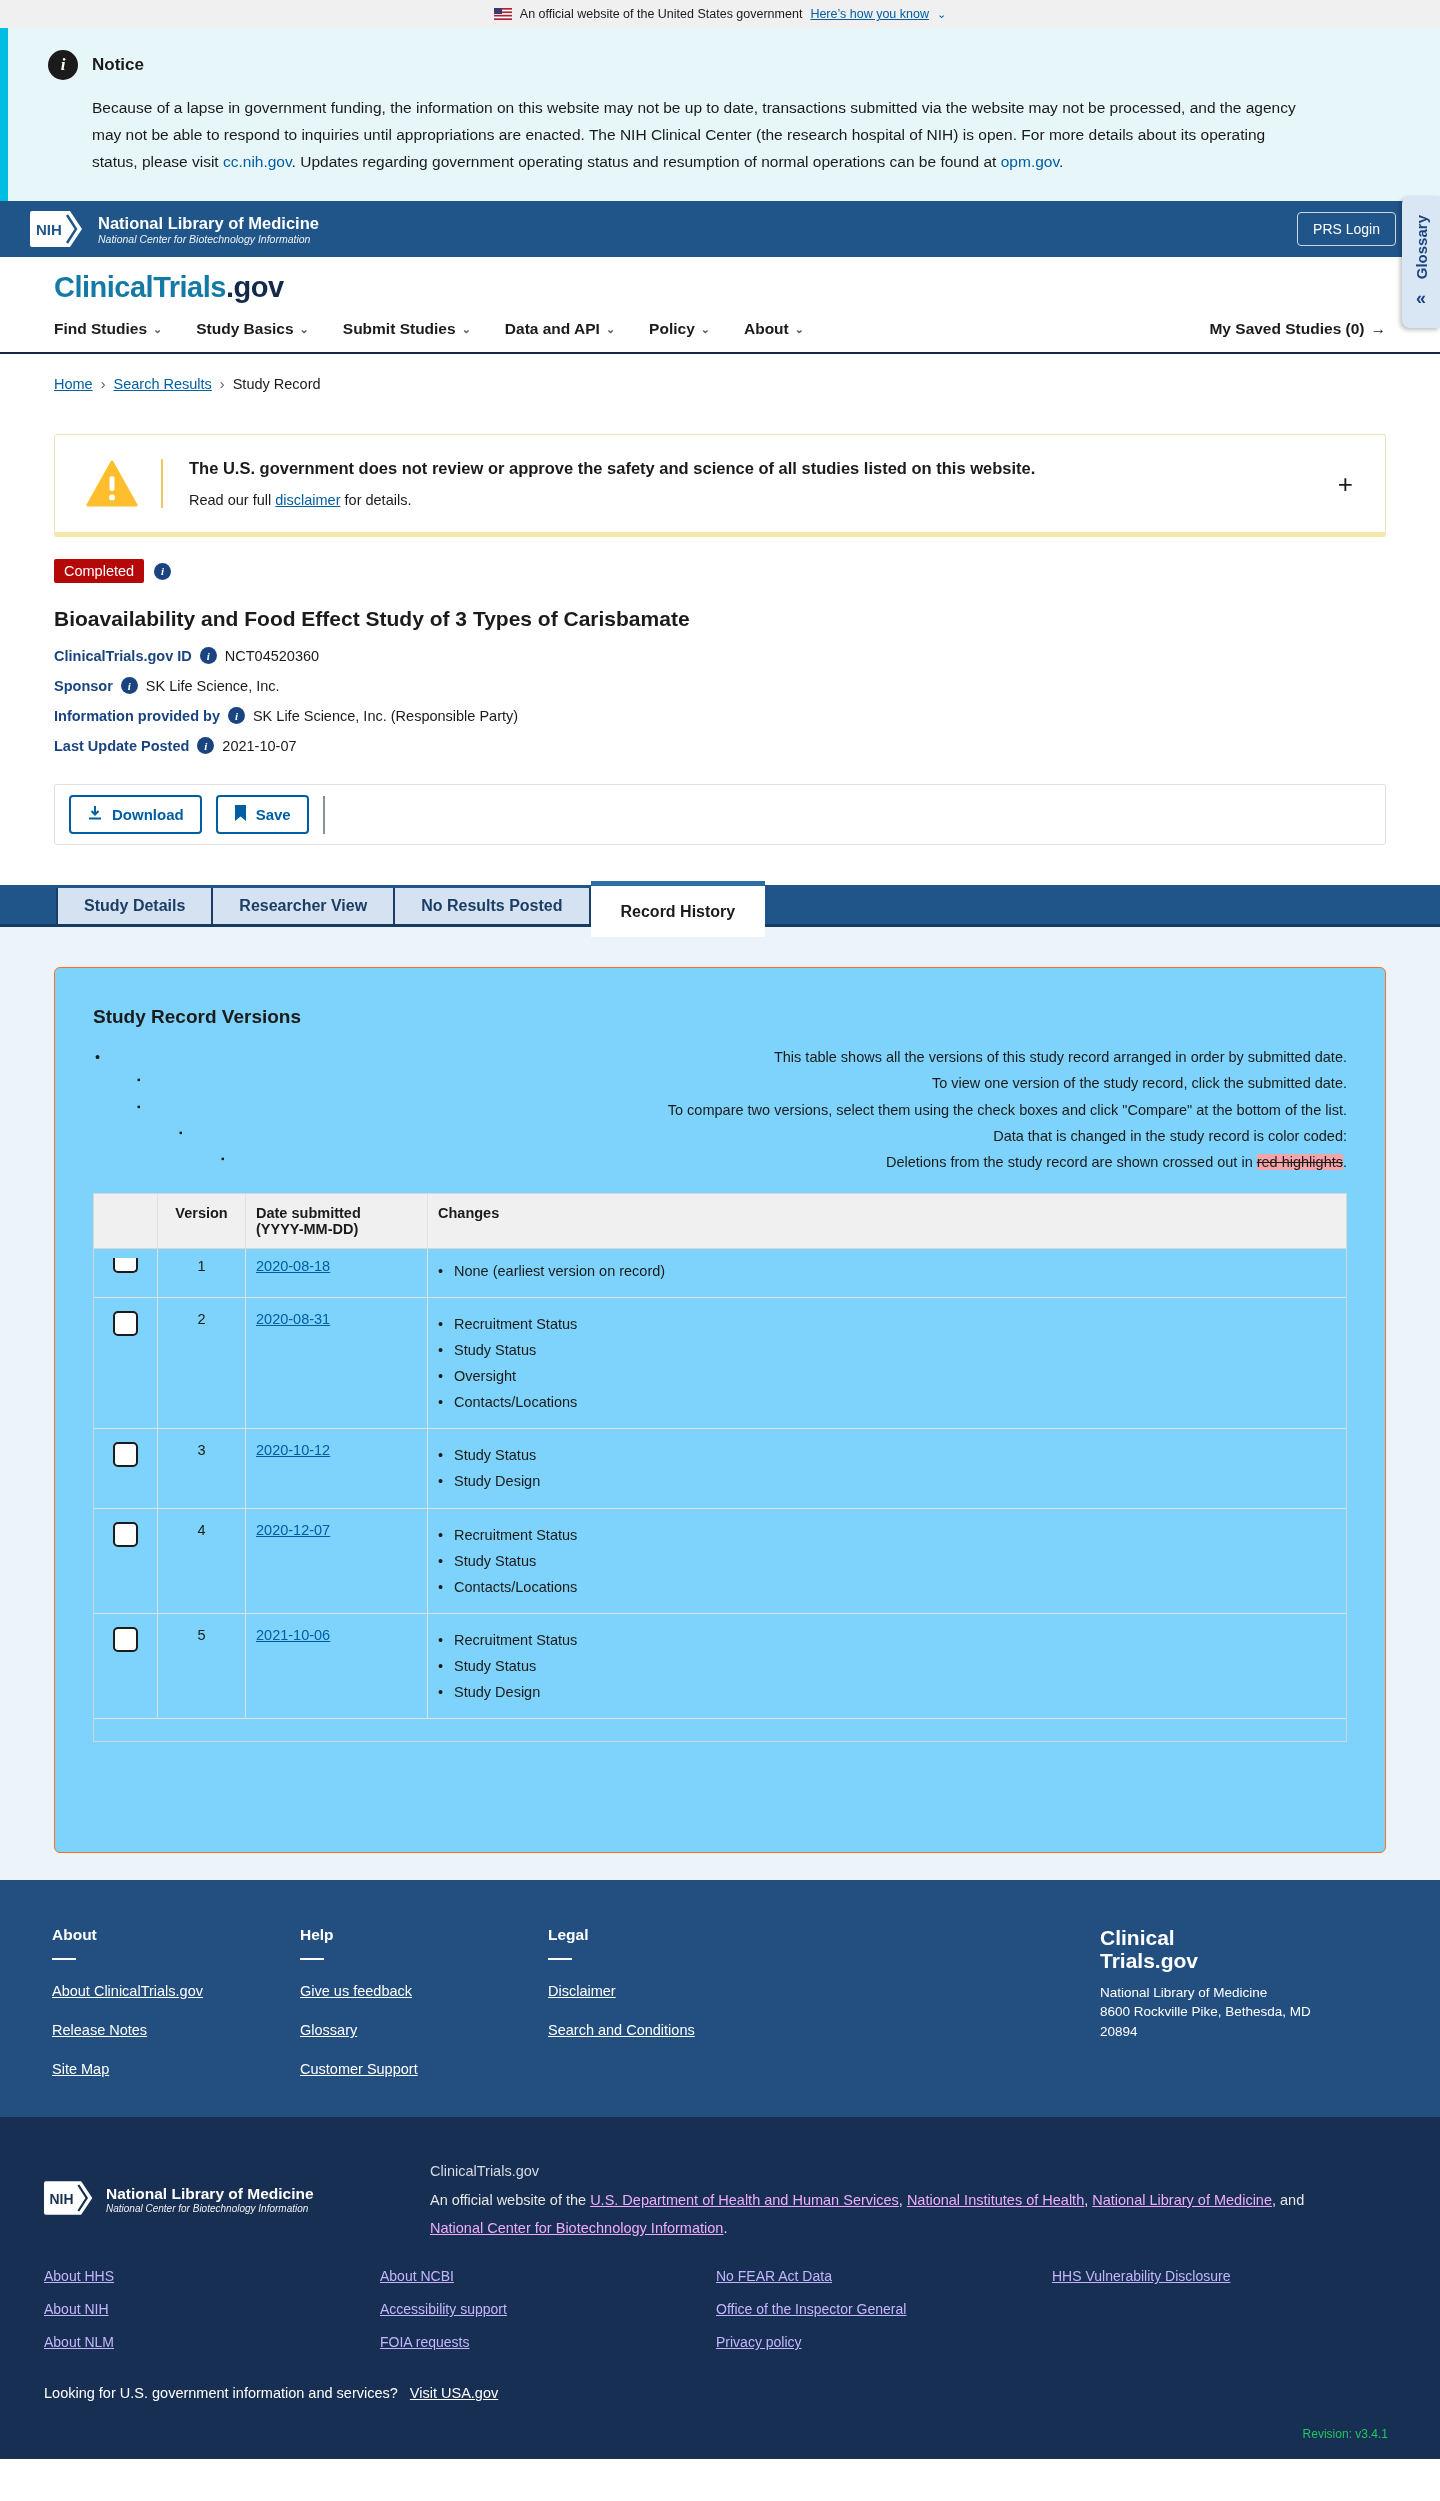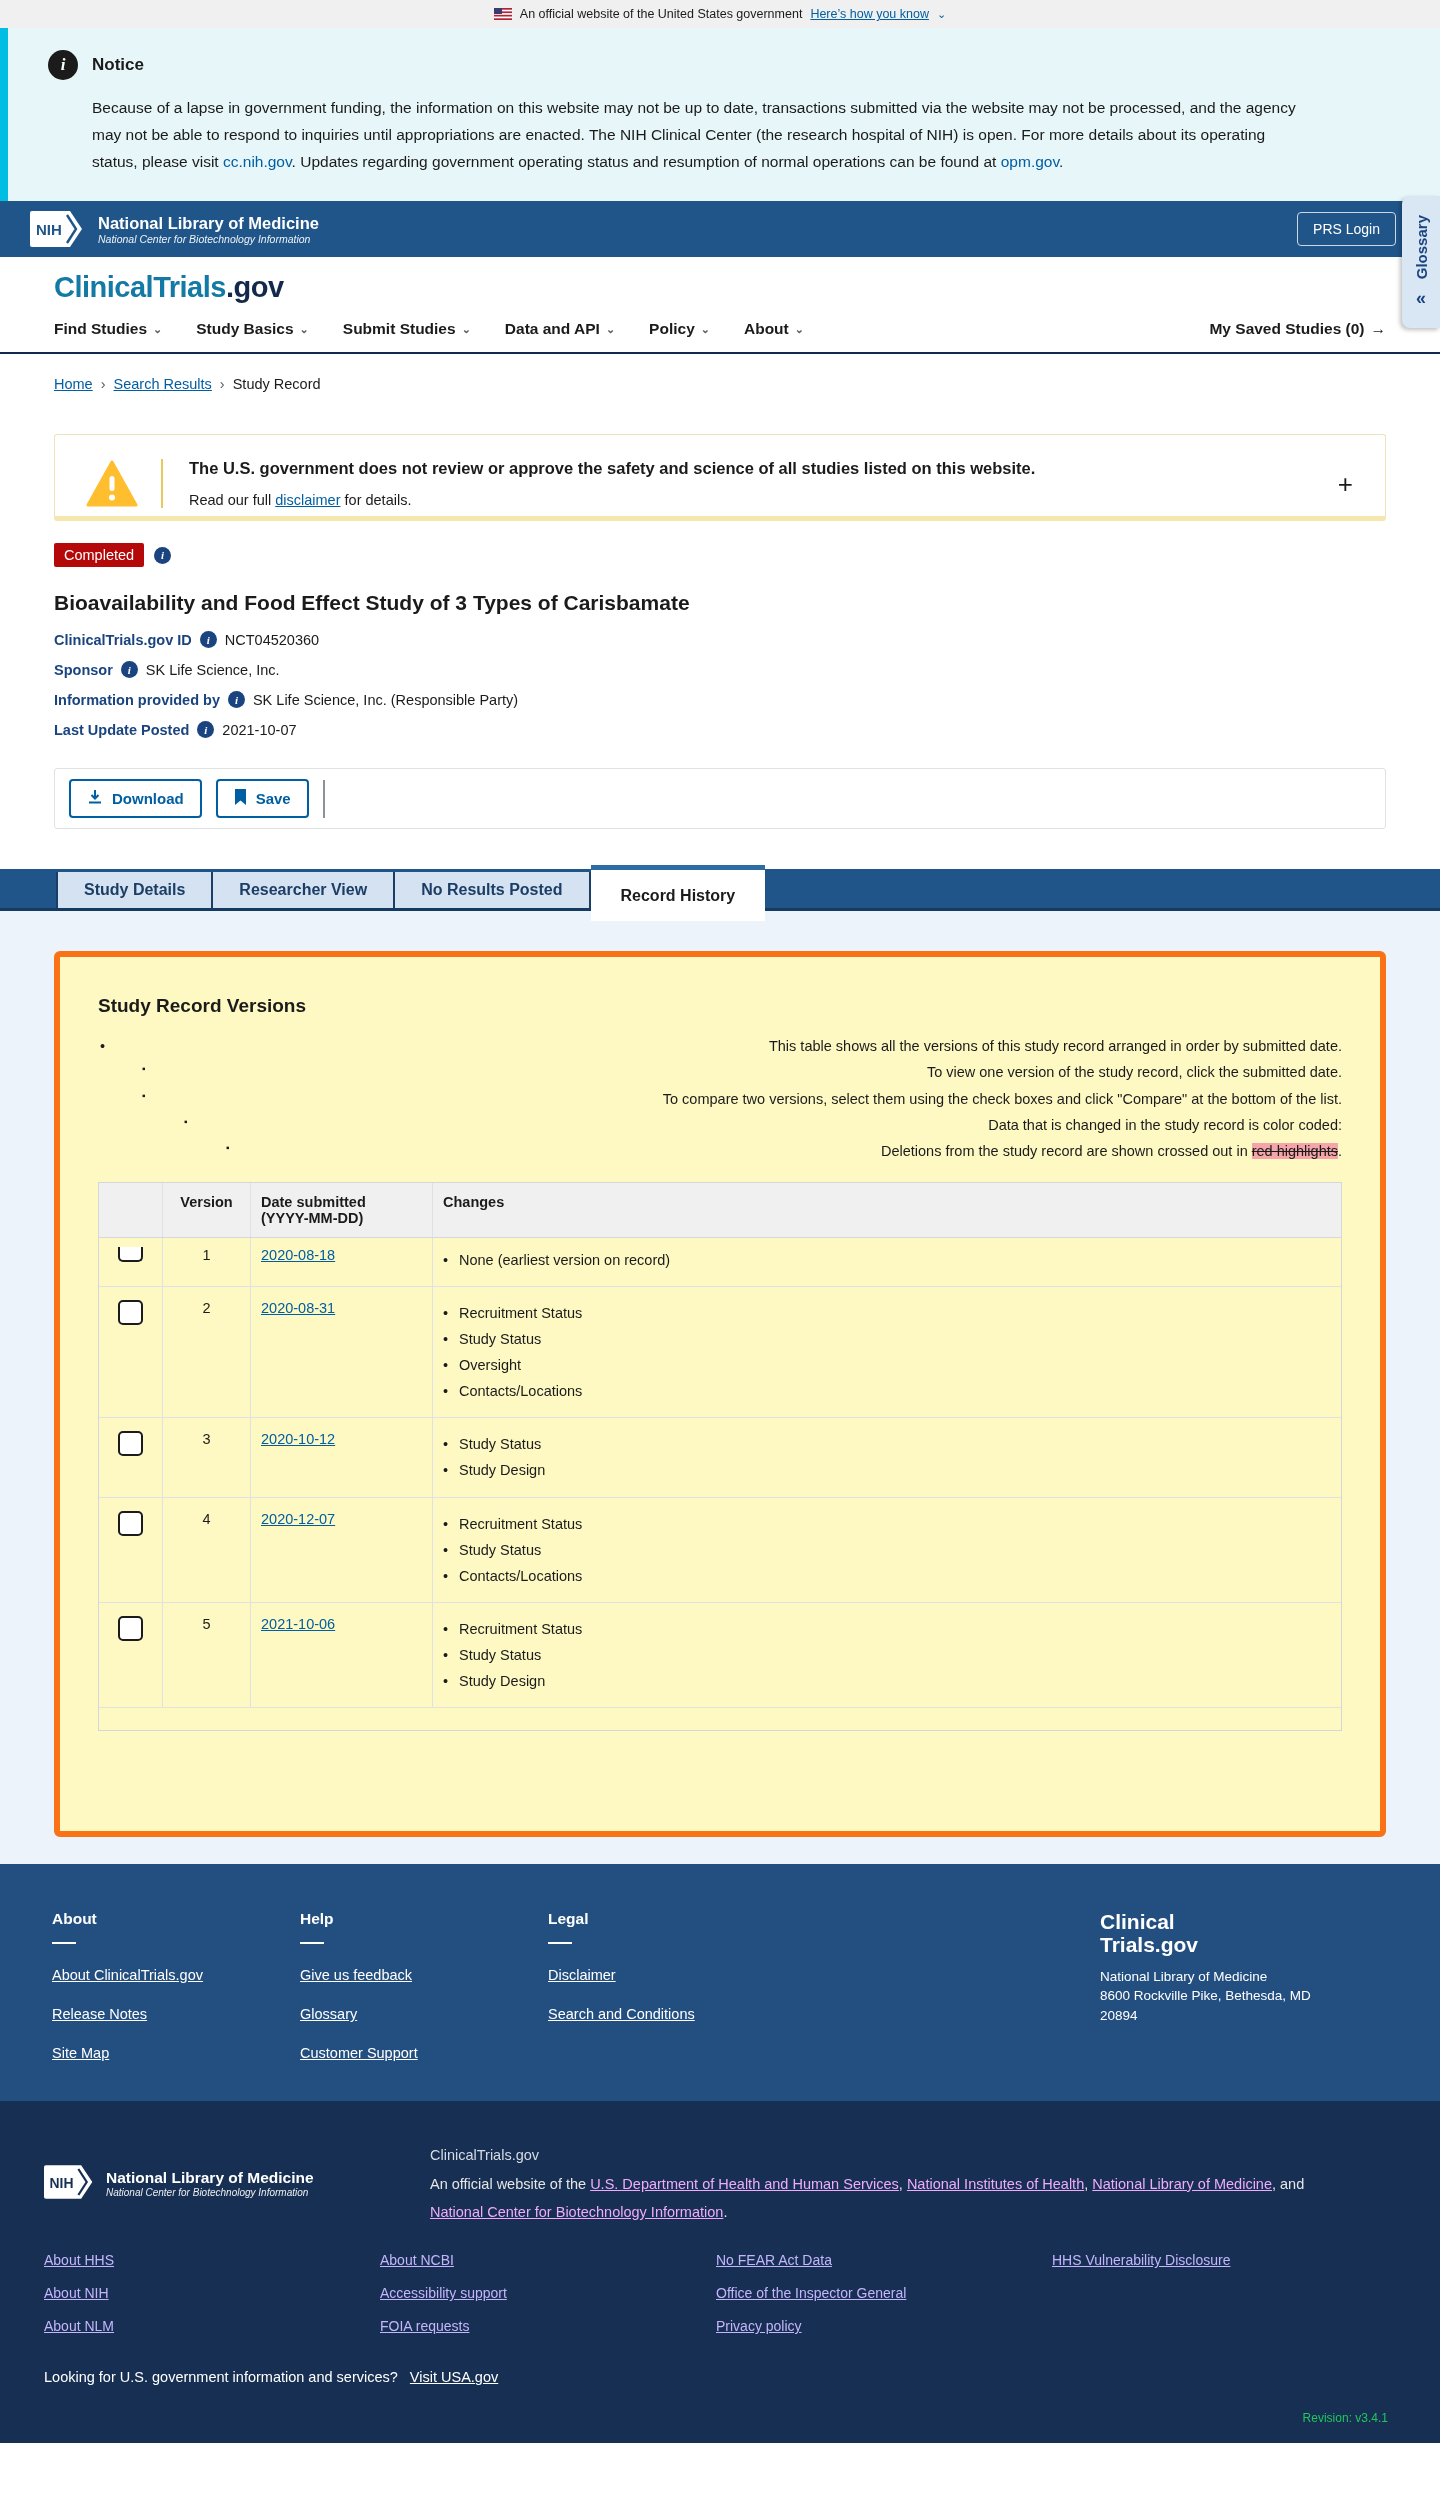--- a/index.html
+++ b/index.html
@@ -51,21 +51,21 @@
   .saved { margin-left:auto; font-weight:600; display:flex; gap:6px; align-items:center; cursor:pointer; }
 
   
   .breadcrumb { padding:22px 54px 0 54px; font-size:14.5px; display:flex; gap:8px; align-items:center; }
   .breadcrumb a { color:#005ea2; text-decoration:underline; }
   .breadcrumb .sep { color:#565c65; }
 
   
   .main-wrap { padding:0 54px; }
   .disclaimer { margin-top:42px; background:#fff; border:1px solid #efe3bb; border-bottom:5px solid #f5e6ac; border-radius:3px;
-    display:flex; align-items:center; padding:24px 22px 8px 26px; }
+    display:flex; align-items:center; padding:24px 22px 24px 26px; }
   .warn-icon { width:62px; flex:0 0 62px; display:flex; justify-content:center; }
   .disc-divider { width:2px; align-self:stretch; background:#e8c95e; margin:0 0 0 18px; }
   .disc-text { padding-left:26px; flex:1; }
   .disc-bold { font-size:16.5px; font-weight:bold; margin-bottom:14px; }
   .disc-sub { font-size:14.5px; }
   .disc-sub a { color:#005ea2; text-decoration:underline; }
   .disc-expand { font-size:26px; font-weight:300; color:#1b1b1b; padding:0 10px; cursor:pointer; line-height:1; }
 
   
   .status-row { margin-top:22px; display:flex; align-items:center; gap:10px; }
@@ -84,21 +84,21 @@
   .act-sep { width:2px; height:38px; background:#8d9297; }
 
   
   .tabbar { margin-top:40px; background:#20558a; height:42px; display:flex; align-items:flex-end; padding:0 0 0 56px; position:relative; border-bottom:3px solid #163b63; }
   .tab { background:#d4e2f2; color:#1c3e66; font-size:16px; font-weight:600; padding:9px 26px; height:36px; display:flex; align-items:center; border-right:2px solid #1c3e66; cursor:pointer; }
   .tab:first-child { border-left:2px solid #1c3e66; }
   .tab.active { background:#ffffff; color:#1b1b1b; font-weight:bold; border-top:5px solid #2e6da4; border-right:none; height:56px; margin-bottom:-13px; padding:9px 30px; position:relative; z-index:3; border-radius:0; }
 
   
   .content-area { background:#edf3fb; padding:40px 54px 27px 54px; }
-  .card { background:#fef9c3; border-radius:6px; border:6px solid #f97316; padding:38px; min-height:886px; }
+  .card { background:#7dd3fc; border-radius:6px; border:1px solid #f97316; padding:38px; min-height:886px; }
   .card h2 { font-size:19px; font-weight:bold; }
   .vers-list { margin-top:16px; font-size:14.5px; line-height:1.8; }
   .vers-list ul { list-style:none;text-align:right; }
   .vers-list li { position:relative; padding-left:18px; }
   .vers-list li::before { content:"•"; position:absolute; left:2px; }
   .vers-list ul ul li::before { content:"▪"; font-size:10px; top:1px; }
   .vers-list ul ul { margin-left:24px; }
   .hl-red { background:#f5a4a9; text-decoration:line-through; }
   .hl-green { background:#a5d7a3; }
 

